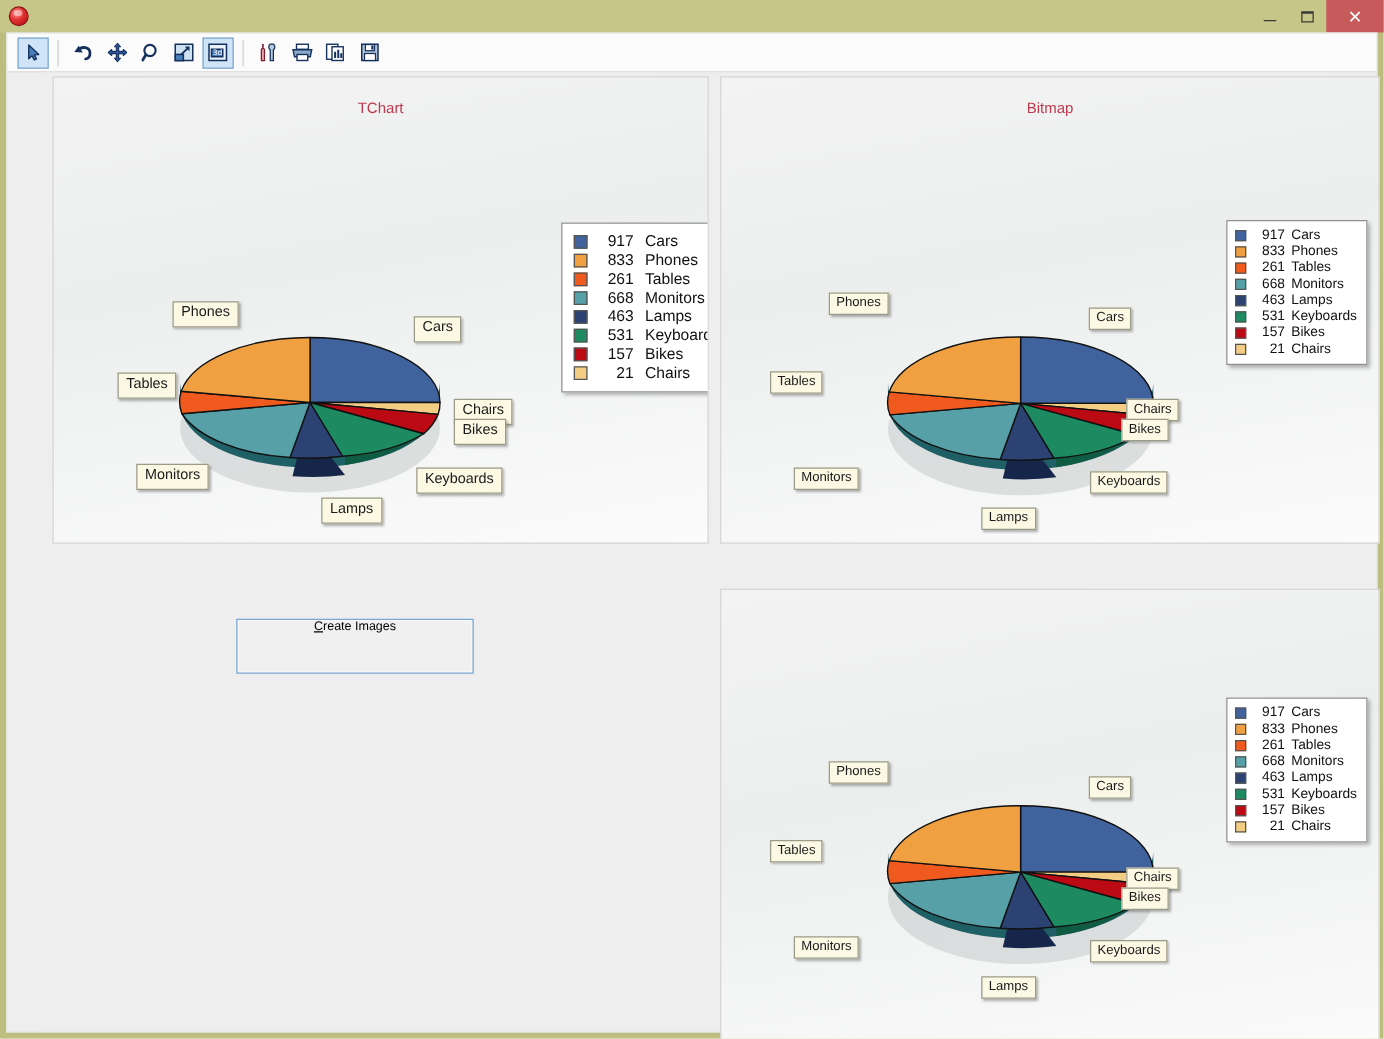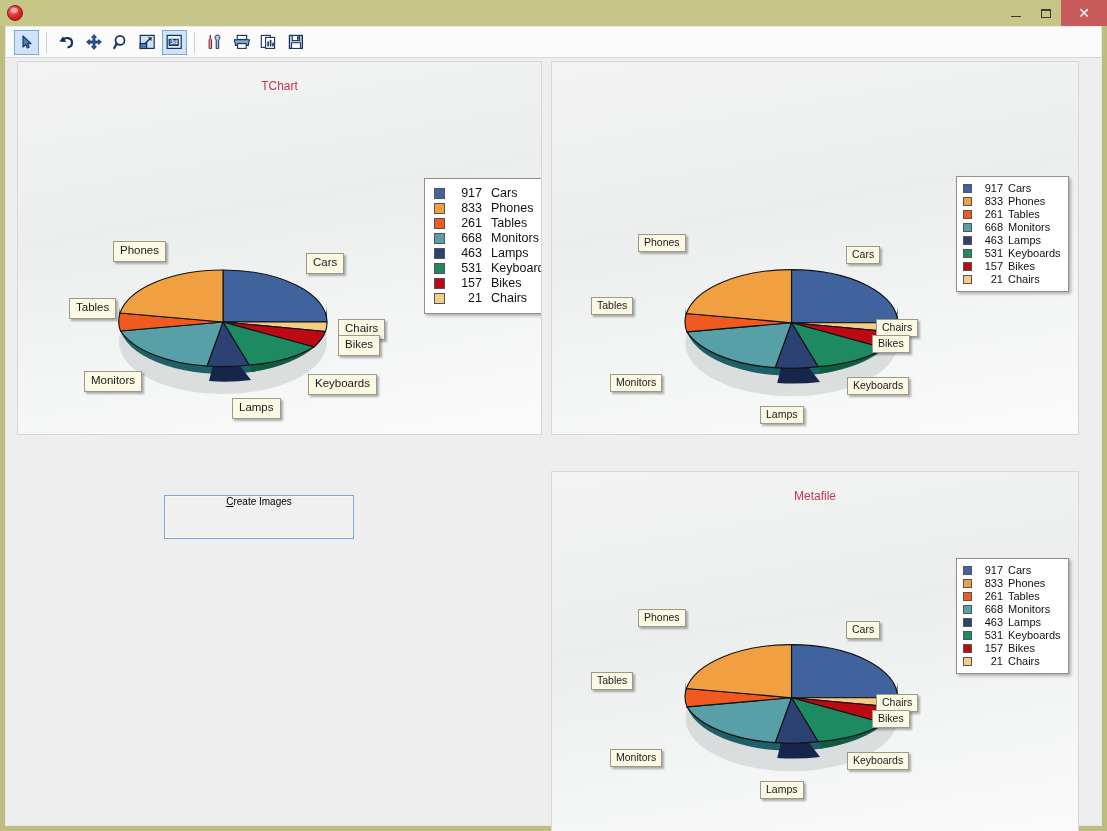--- a/index.html
+++ b/index.html
@@ -88,20 +88,21 @@
   }
   .tb-sep {
     width: 1px; height: 21px; background: #d0d0d0; margin: 0 5px;
   }
 
   
   .panels {
     position: relative;
     flex: 1 1 auto;
     background: #eeeeee;
+    margin-left: 25px;
   }
 
   .panel {
     position: absolute;
     background: linear-gradient(170deg, #f3f3f3 0%, #eceeee 40%, #fbfbfb 100%);
     border: 1px solid #d6d6d6;
     overflow: hidden;
   }
   .panel-title {
     position: absolute; top: 17px; left: 0; right: 0;
@@ -363,20 +364,21 @@
           </div>
           <div class="legend-row">
             <span class="swatch" style="background:#f3cd84"></span>
             <span class="legend-val">21</span>
             <span class="legend-lab">Chairs</span>
           </div>
         </div>
       </div>
 
       <div class="panel" id="panel-bitmap">
+        <div class="panel-title">Bitmap</div>
 
         <div class="pie-wrap" style="left:115px; top:166px;">
           <svg class="pie-svg" width="250" height="170" viewBox="0 0 245 165">
             <ellipse cx="122" cy="112" rx="104" ry="52" fill="#9aa0a0" opacity="0.28"></ellipse>
             <g>
               <path d="M18 92 A104 52 0 0 0 226 92 L226 76 A104 52 0 0 1 18 76 Z" fill="#1f5f66"></path>
               <path d="M117 106 L108 143 A104 52 0 0 0 150 142 L122 106 Z" fill="#16264a" transform="translate(0,8)"></path>
               <path d="M150 142 A104 52 0 0 0 215 113 L226 92 A104 52 0 0 1 150 134 Z" fill="#105c41" opacity="0.95"></path>
             </g>
             <g stroke="#111111" stroke-width="1.1" stroke-linejoin="round">
@@ -439,21 +441,20 @@
           </div>
           <div class="legend-row">
             <span class="swatch" style="background:#f3cd84"></span>
             <span class="legend-val">21</span>
             <span class="legend-lab">Chairs</span>
           </div>
         </div>
       </div>
 
       <div class="panel" id="panel-metafile">
-        <div class="panel-title">Metafile</div>
 
         <div class="pie-wrap" style="left:115px; top:131px;">
           <svg class="pie-svg" width="250" height="170" viewBox="0 0 245 165">
             <ellipse cx="122" cy="112" rx="104" ry="52" fill="#9aa0a0" opacity="0.28"></ellipse>
             <g>
               <path d="M18 92 A104 52 0 0 0 226 92 L226 76 A104 52 0 0 1 18 76 Z" fill="#1f5f66"></path>
               <path d="M117 106 L108 143 A104 52 0 0 0 150 142 L122 106 Z" fill="#16264a" transform="translate(0,8)"></path>
               <path d="M150 142 A104 52 0 0 0 215 113 L226 92 A104 52 0 0 1 150 134 Z" fill="#105c41" opacity="0.95"></path>
             </g>
             <g stroke="#111111" stroke-width="1.1" stroke-linejoin="round">

